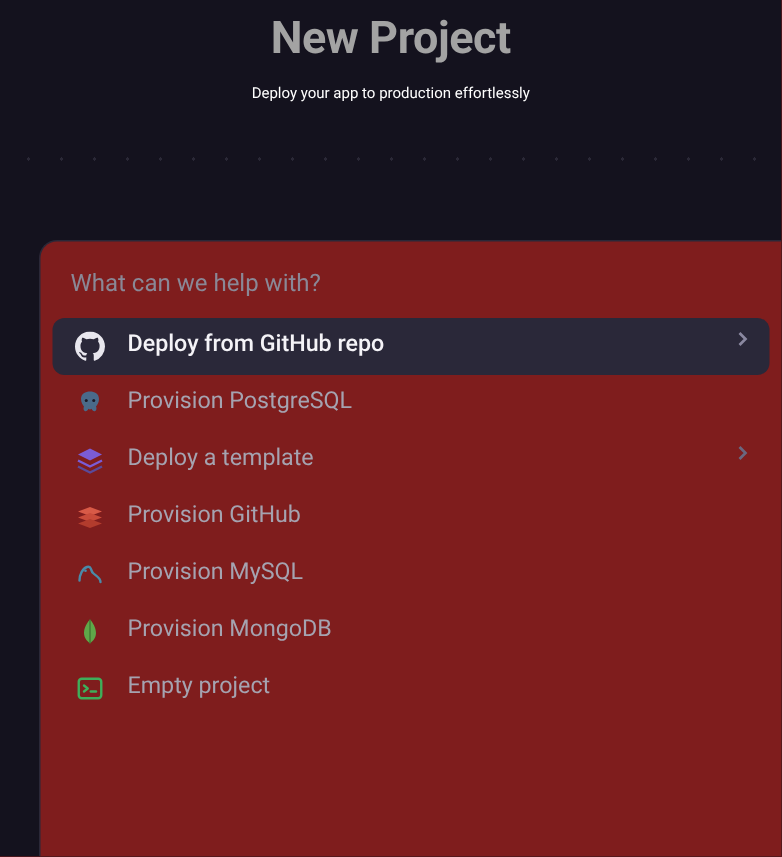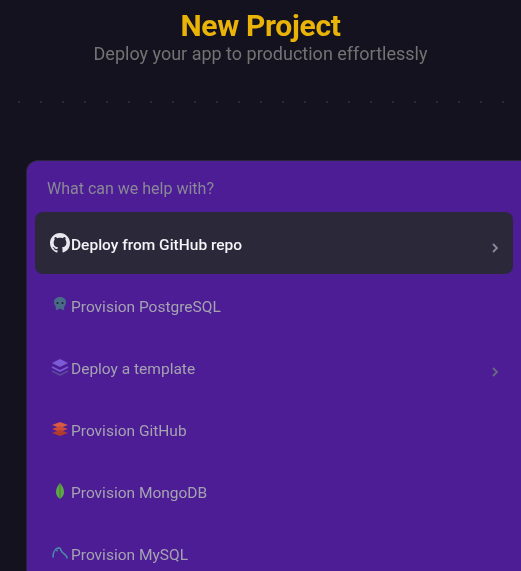--- a/index.html
+++ b/index.html
@@ -16,44 +16,44 @@
       overflow: hidden;
       position: relative;
     }
     .header {
       text-align: center;
       padding-top: 8px;
     }
     .title {
       font-size: 30px;
       font-weight: 700;
-      color: #eab308;
+      color: #a3a3a3;
       letter-spacing: -0.3px;
     }
     .subtitle {
-      margin-top: 0;
-      font-size: 18px;
-      color: #737373;
+      margin-top: 14px;
+      font-size: 10px;
+      color: #ffffff;
       font-weight: 400;
     }
     .dots-row {
       margin-top: 34px;
       height: 8px;
       width: 100%;
       background-image: radial-gradient(circle, #2a2836 1.2px, transparent 1.2px);
       background-size: 22px 8px;
       background-position: 8px 0;
     }
     .panel {
       position: absolute;
       top: 160px;
       left: 26px;
       right: 0;
       bottom: 0;
-      background: #4c1d95;
+      background: #7f1d1d;
       border-radius: 12px 0 0 0;
       border: 1px solid #2a2838;
       border-right: none;
       border-bottom: none;
       padding: 10px 0 0 0;
     }
     .search-wrap {
       padding: 8px 20px 14px 20px;
     }
     .search-input {
@@ -67,23 +67,23 @@
       font-family: inherit;
     }
     .search-input::placeholder {
       color: #8a8896;
     }
     .options {
       padding: 0 8px;
     }
     .option {
       display: flex;
-      align-items: flex-end;
-      gap: 0;
-      padding: 20px 14px;
+      align-items: flex-start;
+      gap: 14px;
+      padding: 8px 14px;
       border-radius: 8px;
       cursor: pointer;
       position: relative;
     }
     .option.active {
       background: #2a2839;
     }
     .option .icon {
       width: 22px;
       height: 22px;
@@ -172,42 +172,43 @@
           <path d="M2 6 L10 3 L18 6 L10 9 Z" fill="#d85a47"></path>
           <path d="M2 10 L10 7 L18 10 L10 13 Z" fill="#c94b3a"></path>
           <path d="M2 14 L10 11 L18 14 L10 17 Z" fill="#b23c2d"></path>
         </svg>
       </span>
       <span class="label">Provision GitHub</span>
     </div>
 
     <div class="option">
       <span class="icon">
+        <svg width="20" height="20" viewBox="0 0 20 20" fill="none">
+          <path d="M3 14 C3 10 5 6 8 5 C9 4.7 10 5 10.5 6 C11 7 11 8 12 9 C14 11 17 12 17 15" stroke="#4a8aa8" stroke-width="1.6" stroke-linecap="round"></path>
+          <circle cx="7" cy="7.5" r="0.9" fill="#4a8aa8"></circle>
+        </svg>
+      </span>
+      <span class="label">Provision MySQL</span>
+    </div>
+
+    <div class="option">
+      <span class="icon">
         <svg width="20" height="20" viewBox="0 0 20 20">
           <path d="M10 2 C10 2 14 6 14 11 C14 15 11 17 10 18 C9 17 6 15 6 11 C6 6 10 2 10 2 Z" fill="#5fa849"></path>
           <line x1="10" y1="2" x2="10" y2="18" stroke="#3d7030" stroke-width="0.8"></line>
         </svg>
       </span>
       <span class="label">Provision MongoDB</span>
-    </div>
-
-    <div class="option">
-      <span class="icon">
-        <svg width="20" height="20" viewBox="0 0 20 20" fill="none">
-          <path d="M3 14 C3 10 5 6 8 5 C9 4.7 10 5 10.5 6 C11 7 11 8 12 9 C14 11 17 12 17 15" stroke="#4a8aa8" stroke-width="1.6" stroke-linecap="round"></path>
-          <circle cx="7" cy="7.5" r="0.9" fill="#4a8aa8"></circle>
-        </svg>
-      </span>
-      <span class="label">Provision MySQL</span>
     </div>
 
     <div class="option">
       <span class="icon">
         <svg width="20" height="20" viewBox="0 0 20 20" fill="none">
           <rect x="2.5" y="3.5" width="15" height="13" rx="2" stroke="#3fae5a" stroke-width="1.6"></rect>
           <path d="M6 8 L8.5 10 L6 12" stroke="#3fae5a" stroke-width="1.6" stroke-linecap="round" stroke-linejoin="round"></path>
           <line x1="10.5" y1="12" x2="14" y2="12" stroke="#3fae5a" stroke-width="1.6" stroke-linecap="round"></line>
         </svg>
       </span>
+      <span class="label">Empty project</span>
     </div>
 
   </div>
 </div>
 
 </body></html>

